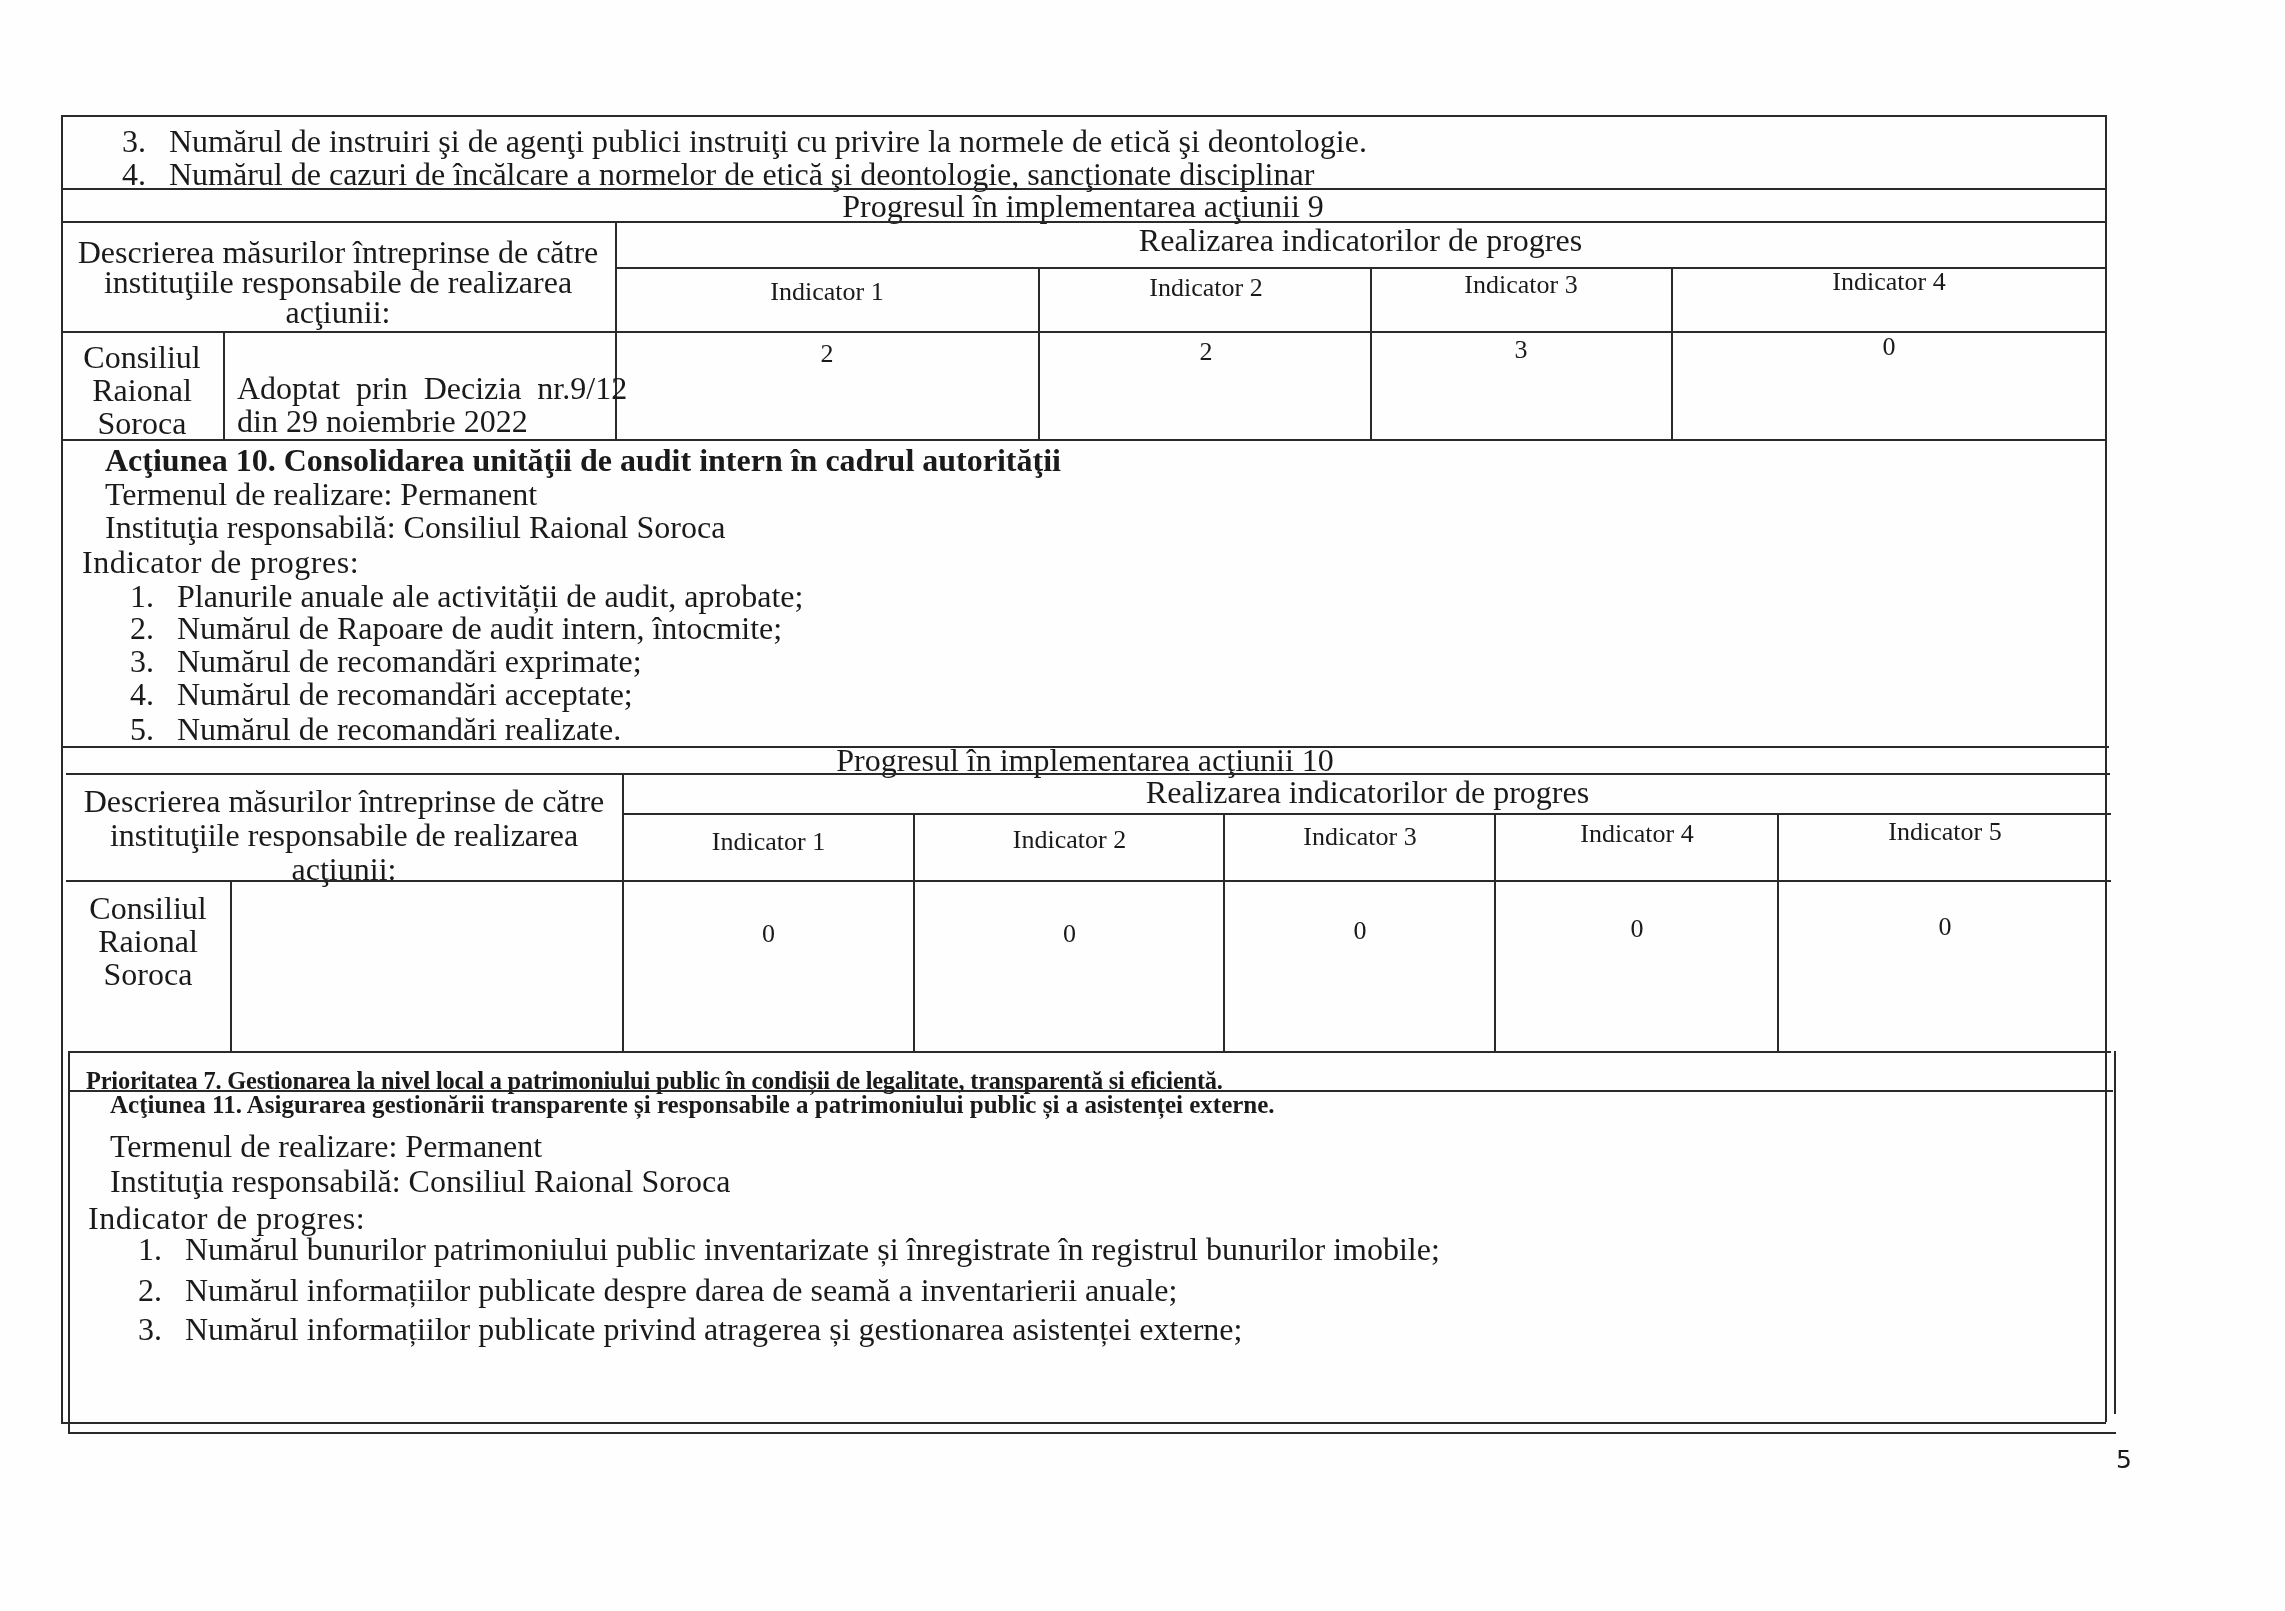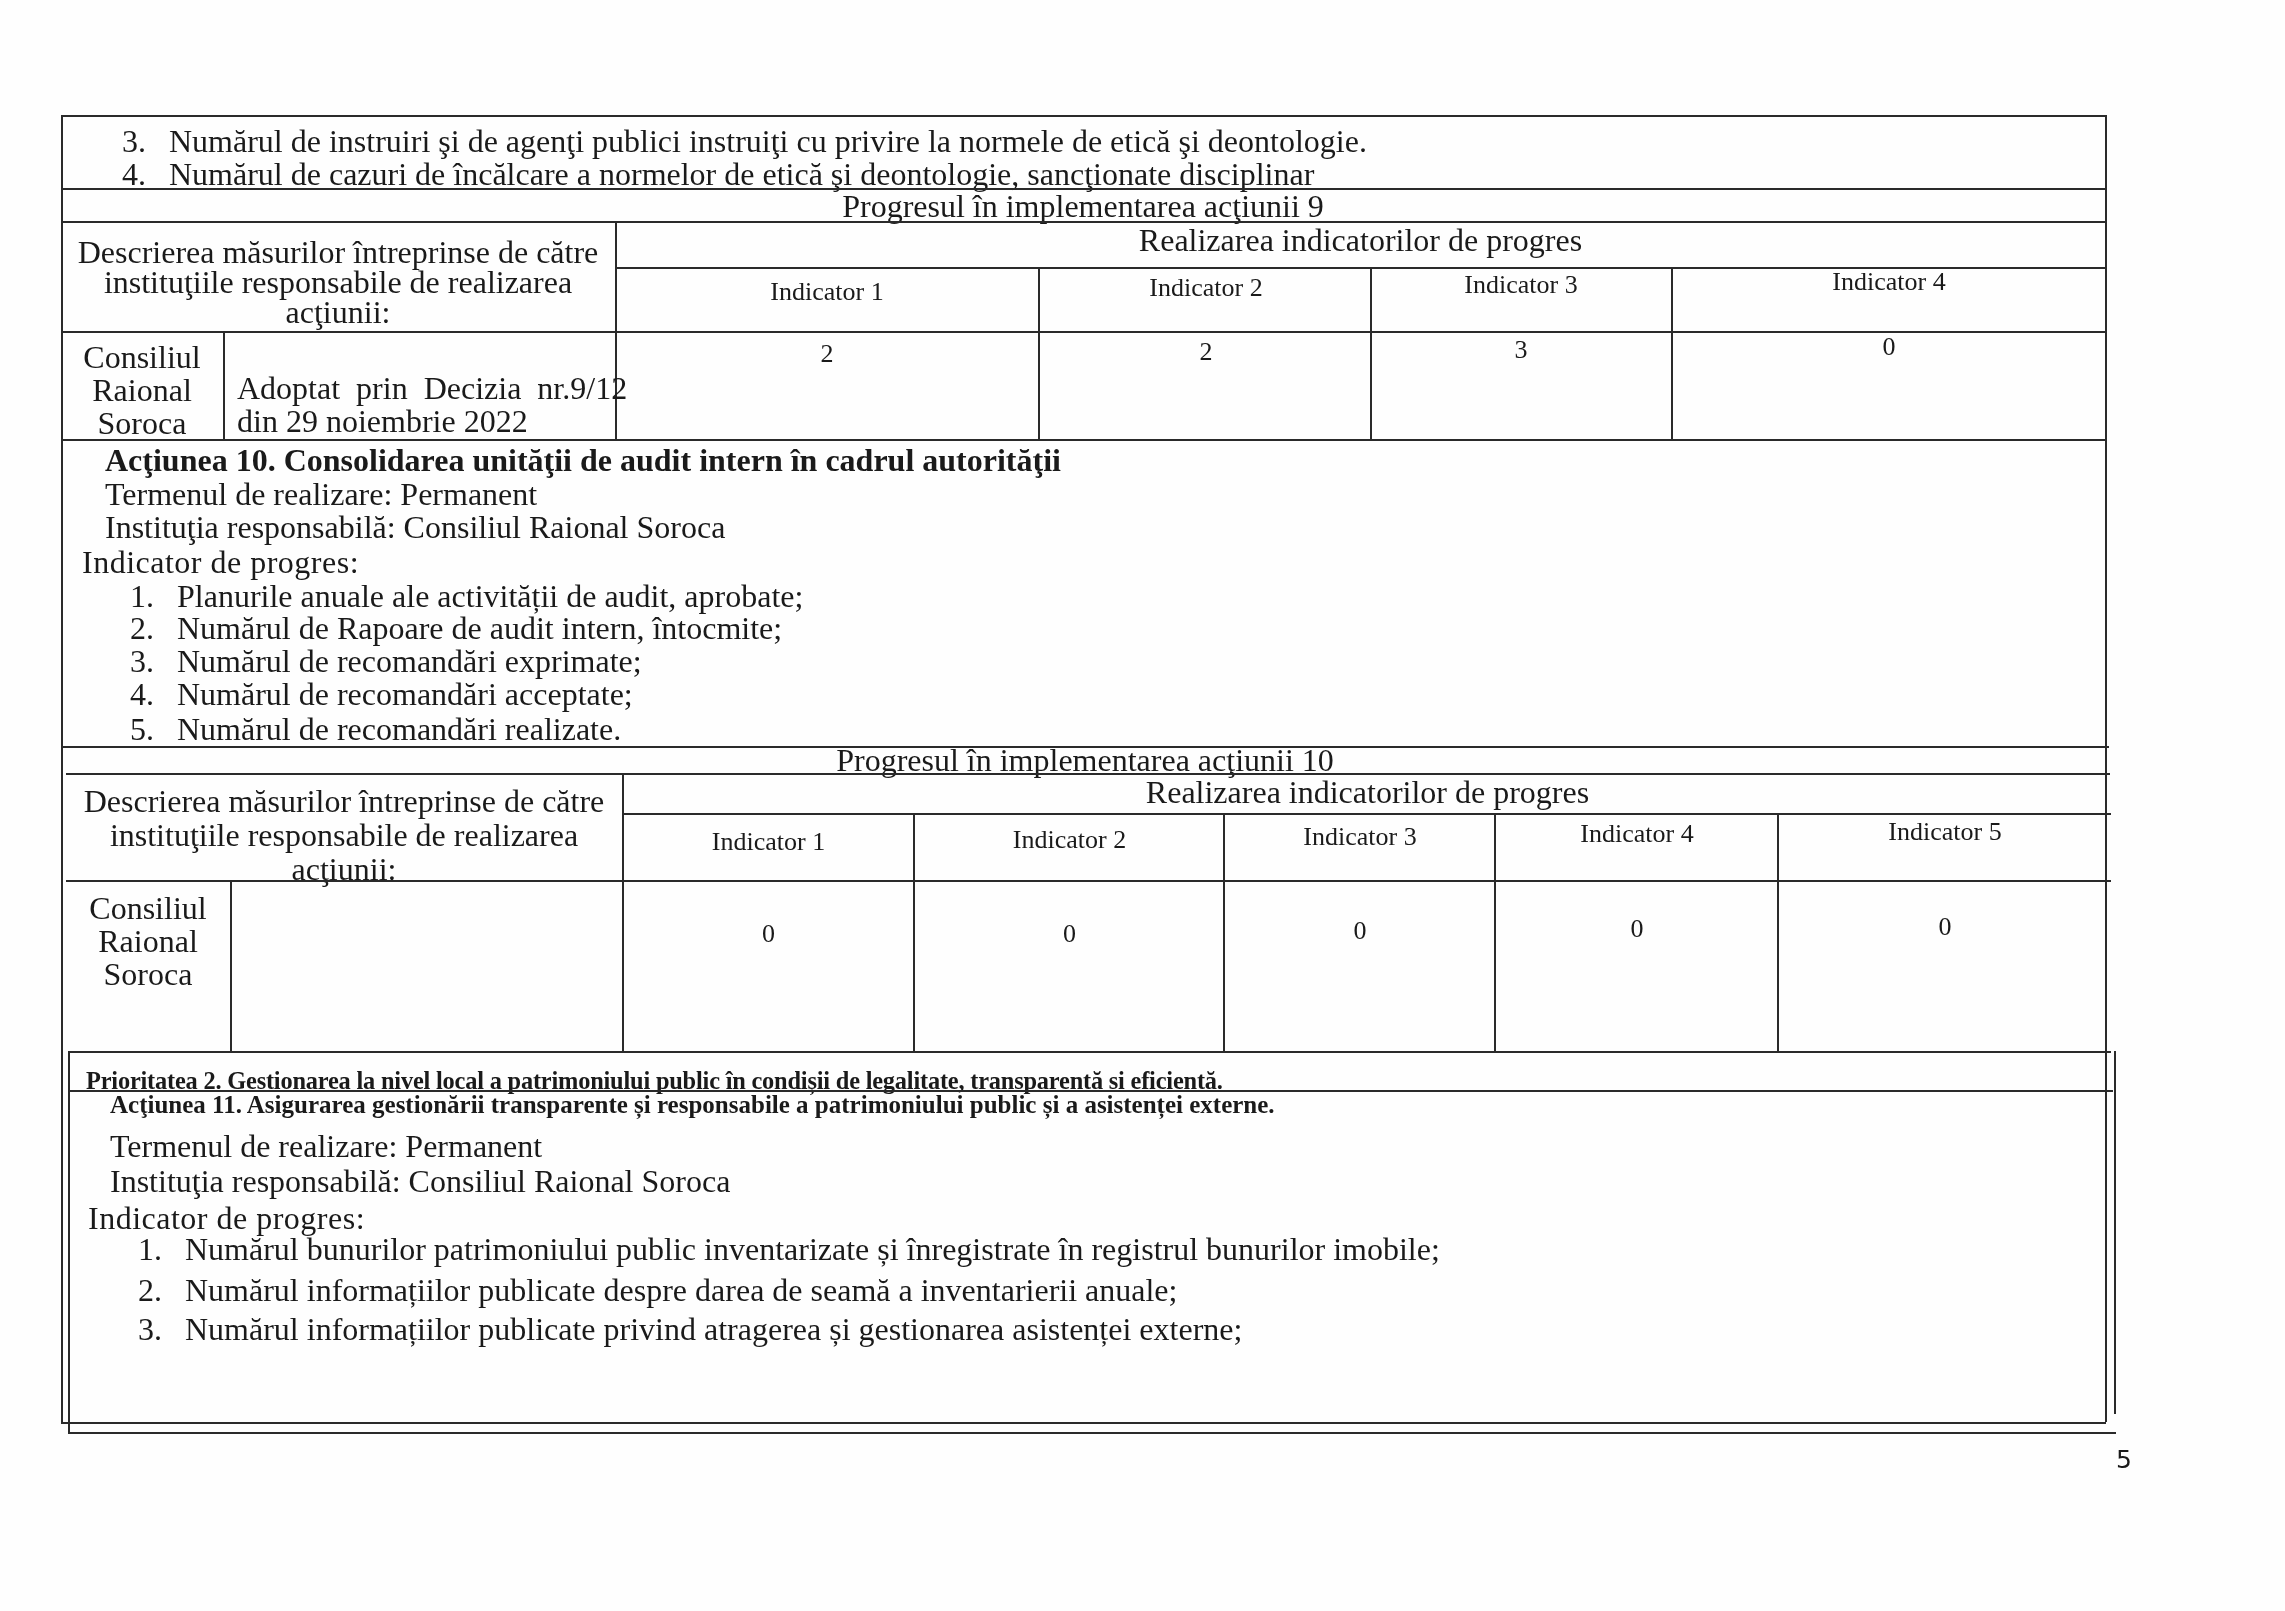--- a/index.html
+++ b/index.html
@@ -127,21 +127,21 @@
   <div class="vl" style="left:230px; top:880px; height:173px;"></div>
   <div class="t" style="left:244px; top:892px;"></div>
   <div class="cell-center" style="left:624px; top:917px; width:289px;">0</div>
   <div class="cell-center" style="left:915px; top:917px; width:309px;">0</div>
   <div class="cell-center" style="left:1225px; top:914px; width:270px;">0</div>
   <div class="cell-center" style="left:1496px; top:912px; width:282px;">0</div>
   <div class="cell-center" style="left:1779px; top:910px; width:332px;">0</div>
 
   <div class="hl" style="left:68px; top:1051px; width:2043px;"></div>
 
-  <div class="t b" style="left:86px; top:1064px; font-size:24.4px; letter-spacing:-0.2px;">Prioritatea 2. Gestionarea la nivel local a patrimoniului public în condișii de legalitate, transparentă si eficientă.</div>
+  <div class="t b" style="left:86px; top:1064px; font-size:24.4px; letter-spacing:-0.2px;">Prioritatea 7. Gestionarea la nivel local a patrimoniului public în condișii de legalitate, transparentă si eficientă.</div>
   <div class="hl" style="left:68px; top:1090px; width:2045px;"></div>
 
   <div class="t b" style="left:110px; top:1088px; font-size:25px;">Acţiunea 11. Asigurarea gestionării transparente și responsabile a patrimoniului public și a asistenței externe.</div>
   <div class="t" style="left:110px; top:1130px;">Termenul de realizare: Permanent</div>
   <div class="t" style="left:110px; top:1165px;">Instituţia responsabilă: Consiliul Raional Soroca</div>
   <div class="t" style="left:88px; top:1202px; letter-spacing:0.5px;">Indicator de progres:</div>
 
   <div class="t" style="left:138px; top:1233px;">
     <span class="num">1.</span><span>Numărul bunurilor patrimoniului public inventarizate și înregistrate în registrul bunurilor imobile;</span>
   </div>

